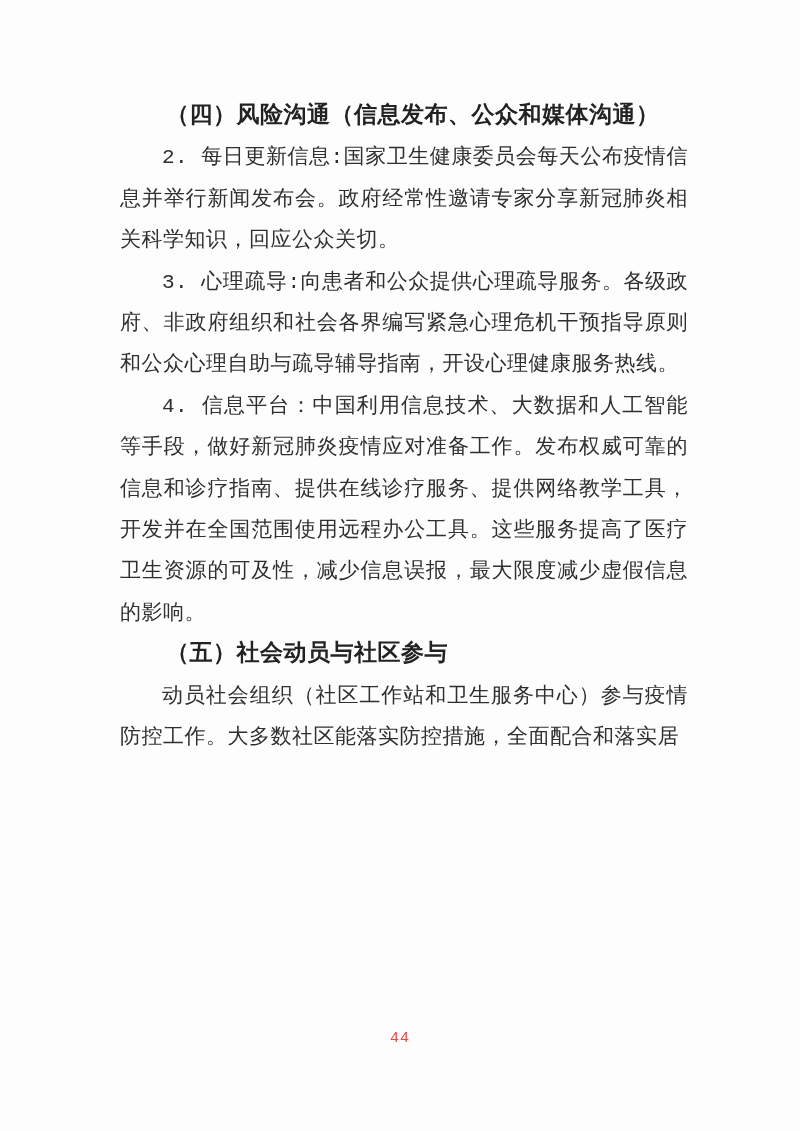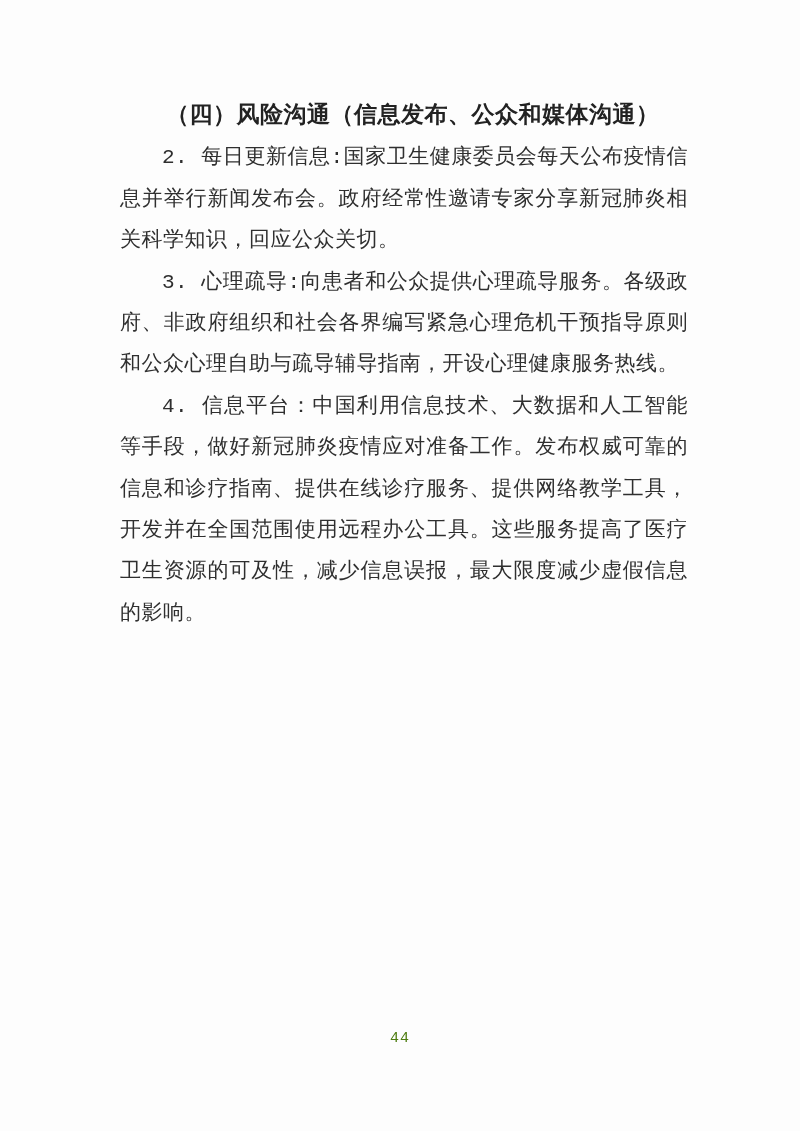--- a/index.html
+++ b/index.html
@@ -43,28 +43,30 @@
     text-indent:2em;
     letter-spacing:0.5px;
     color:#222;
   }
   .page-number{
     position:absolute;
     left:0;top:1030px;
     width:800px;
     text-align:center;
     font-size:15px;
-    color:#4d7c0f;
+    color:#ef4444;
     letter-spacing:1px;
   }
 </style>
 </head>
 <body>
 
 <div class="page">
   <div class="doc-body">
     <h2 class="heading">（四）风险沟通（信息发布、公众和媒体沟通）</h2>
     <p class="para">2. 每日更新信息:国家卫生健康委员会每天公布疫情信息并举行新闻发布会。政府经常性邀请专家分享新冠肺炎相关科学知识，回应公众关切。</p>
     <p class="para">3. 心理疏导:向患者和公众提供心理疏导服务。各级政府、非政府组织和社会各界编写紧急心理危机干预指导原则和公众心理自助与疏导辅导指南，开设心理健康服务热线。</p>
     <p class="para">4. 信息平台：中国利用信息技术、大数据和人工智能等手段，做好新冠肺炎疫情应对准备工作。发布权威可靠的信息和诊疗指南、提供在线诊疗服务、提供网络教学工具，开发并在全国范围使用远程办公工具。这些服务提高了医疗卫生资源的可及性，减少信息误报，最大限度减少虚假信息的影响。</p>
+    <h2 class="heading">（五）社会动员与社区参与</h2>
+    <p class="para">动员社会组织（社区工作站和卫生服务中心）参与疫情防控工作。大多数社区能落实防控措施，全面配合和落实居</p>
   </div>
   <div class="page-number">44</div>
 </div>
 
 </body></html>

